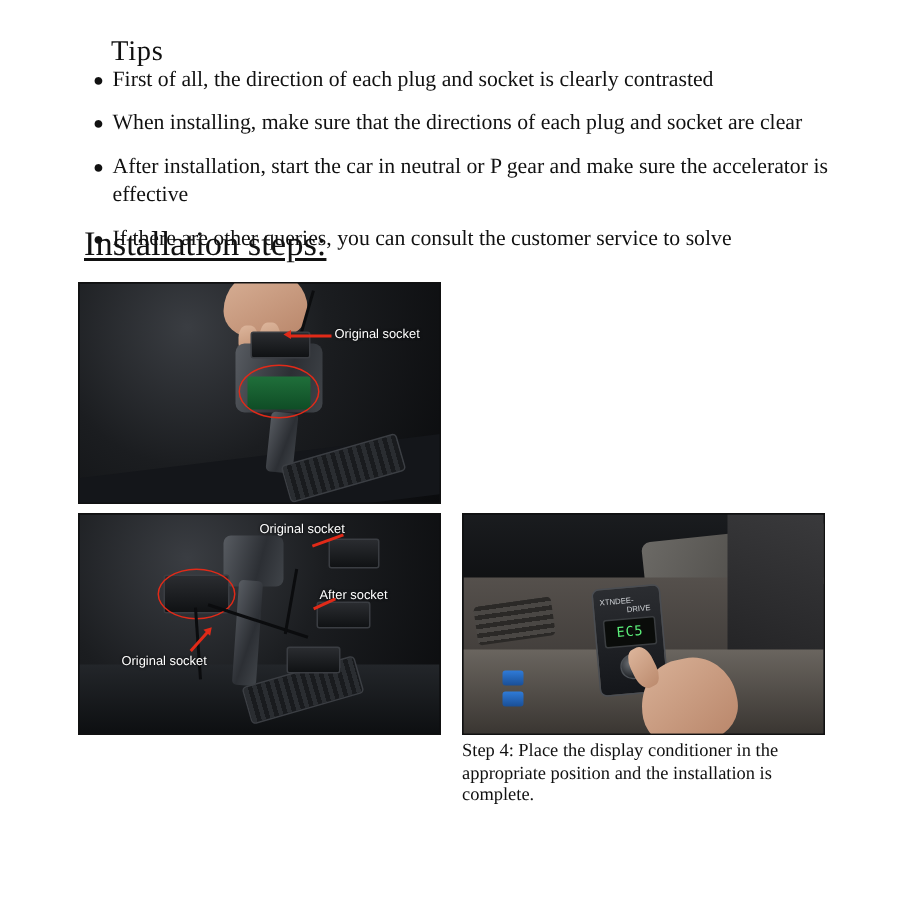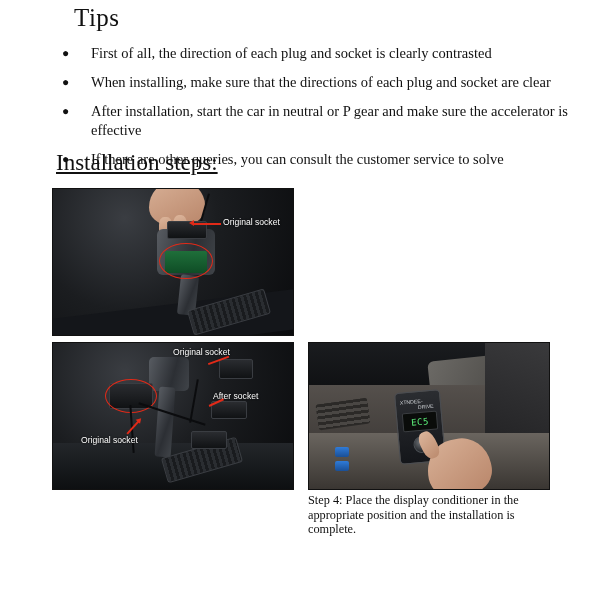--- a/index.html
+++ b/index.html
@@ -18,22 +18,22 @@
     width: 600px;
     height: 600px;
     background: #ffffff;
     box-sizing: border-box;
   }
 
   
   .tips-title {
     position: absolute;
     left: 74px;
-    top: 4px;
-    font-size: 25px;
+    top: 24px;
+    font-size: 19px;
     color: #111;
     font-family: "Liberation Serif", serif;
     letter-spacing: 0.5px;
   }
   .tips-list {
     position: absolute;
     left: 62px;
     top: 44px;
     width: 520px;
   }
@@ -48,21 +48,20 @@
     font-size: 12px;
     line-height: 19px;
     color: #111;
     text-align: left;
   }
   .tip-text {
     font-size: 14.5px;
     line-height: 19px;
     color: #111;
     font-family: "Liberation Serif", serif;
-    margin-left: 16px;
   }
 
   
   .inst-title {
     position: absolute;
     left: 56px;
     top: 150px;
     font-size: 23px;
     color: #111;
     font-family: "Liberation Serif", serif;

